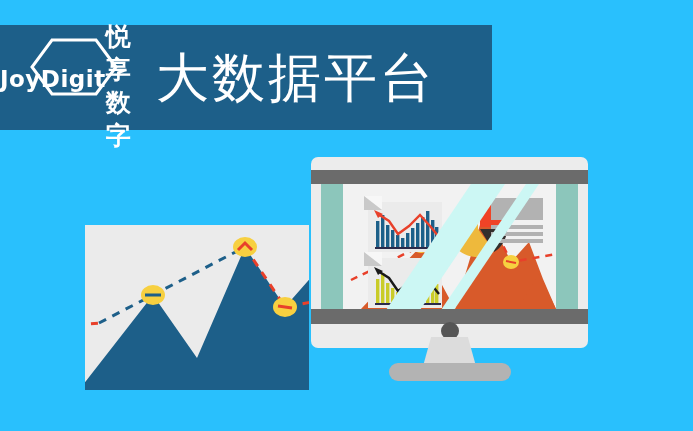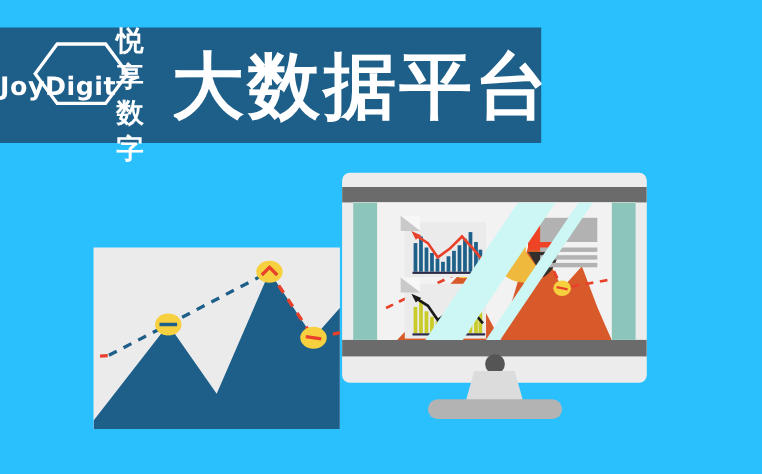--- a/index.html
+++ b/index.html
@@ -30,21 +30,21 @@
     color:#ffffff;font-weight:bold;font-size:23px;letter-spacing:0.5px;
     font-family:"DejaVu Sans",sans-serif;
     margin-top:2px;
   }
   .logo-cn{
     position:relative;z-index:2;
     color:#ffffff;font-weight:bold;font-size:25px;letter-spacing:1px;
     margin-top:16px;
   }
   .header-title{
-    color:#ffffff;font-size:66px;font-weight:bold;letter-spacing:3px;
+    color:#ffffff;font-size:53px;font-weight:normal;letter-spacing:3px;
     margin-left:16px;line-height:1;white-space:nowrap;text-align:right;
   }
 
   
   .left-panel{
     position:absolute;left:85px;top:225px;width:224px;height:165px;
     background:#ebebeb;overflow:hidden;
   }
   .left-panel svg{display:block;}
 

